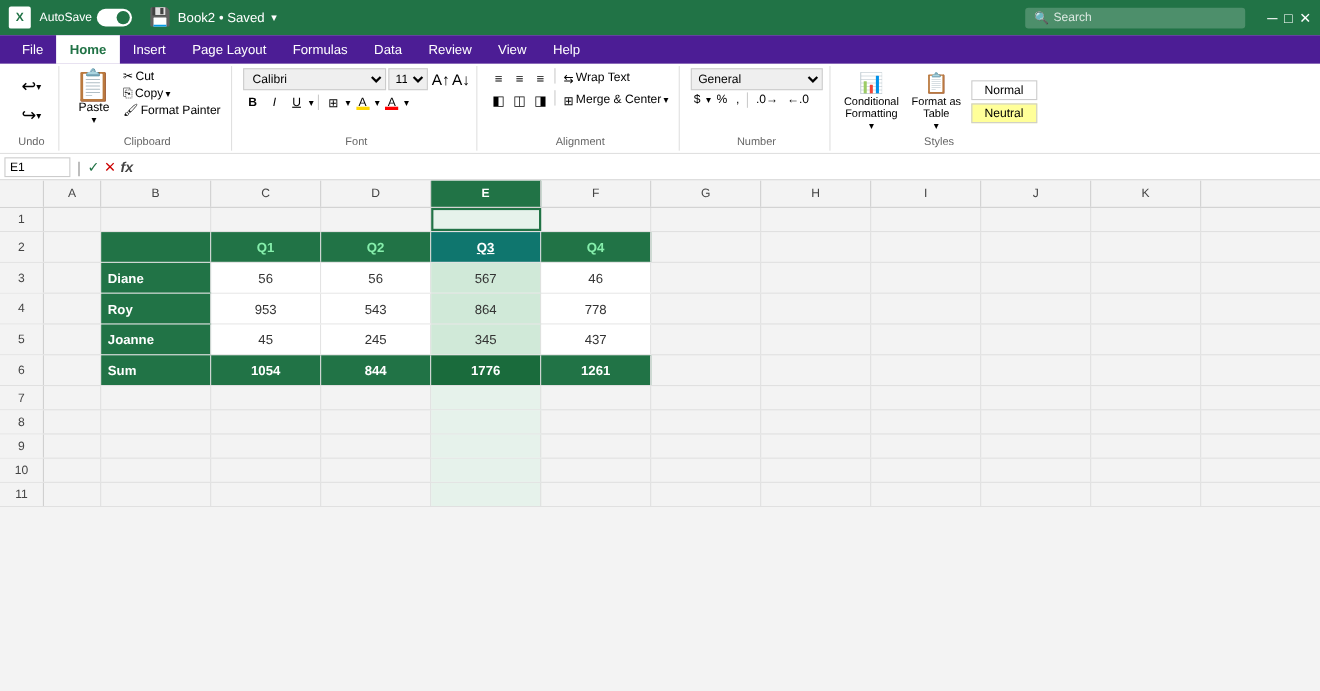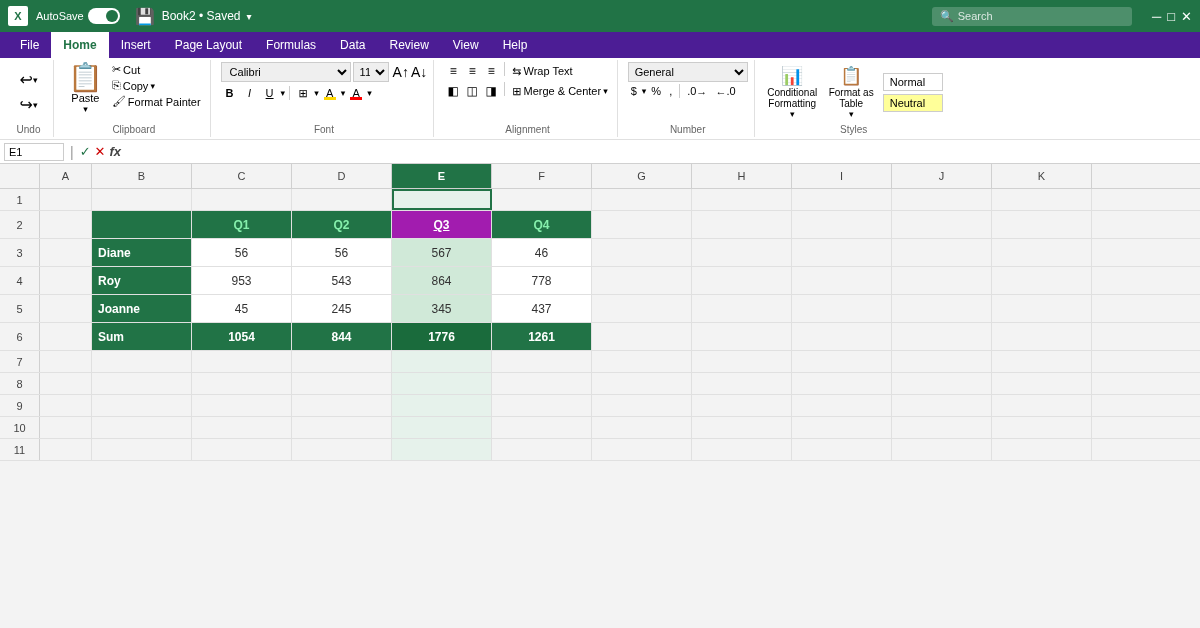--- a/index.html
+++ b/index.html
@@ -177,21 +177,21 @@
     .number-row {
       display: flex; gap: 2px; align-items: center;
     }
     .number-btn {
       font-size: 11px; cursor: pointer; padding: 1px 3px; border-radius: 2px;
     }
     .style-box {
       border: 1px solid #ccc;
       padding: 2px 6px;
       font-size: 11px;
-      width: 60px; 
+      width: 60px; text-align: center;
     }
     .style-normal { background: white; }
     .style-neutral { background: #ffff99; border-color: #ccc; }
 
     
     .formula-bar {
       background: white;
       border-bottom: 1px solid #d0d0d0;
       display: flex;
       align-items: center;
@@ -579,21 +579,21 @@
       <div class="cell cw-j"></div>
       <div class="cell cw-k"></div>
     </div>
 
     <div class="grid-row" style="height:28px;">
       <div class="row-num">2</div>
       <div class="cell cw-a"></div>
       <div class="cell cw-b green-header"></div>
       <div class="cell cw-c green-header">Q1</div>
       <div class="cell cw-d green-header">Q2</div>
-      <div class="cell cw-e green-header selected-highlight" style="background:#a21caf; color:white; font-weight:bold; justify-content:center;text-decoration:underline;">Q3</div>
+      <div class="cell cw-e green-header selected-highlight" style="background:#0f766e; color:white; font-weight:bold; justify-content:center;text-decoration:underline;">Q3</div>
       <div class="cell cw-f green-header">Q4</div>
       <div class="cell cw-g"></div>
       <div class="cell cw-h"></div>
       <div class="cell cw-i"></div>
       <div class="cell cw-j"></div>
       <div class="cell cw-k"></div>
     </div>
 
     <div class="grid-row" style="height:28px;">
       <div class="row-num">3</div>

